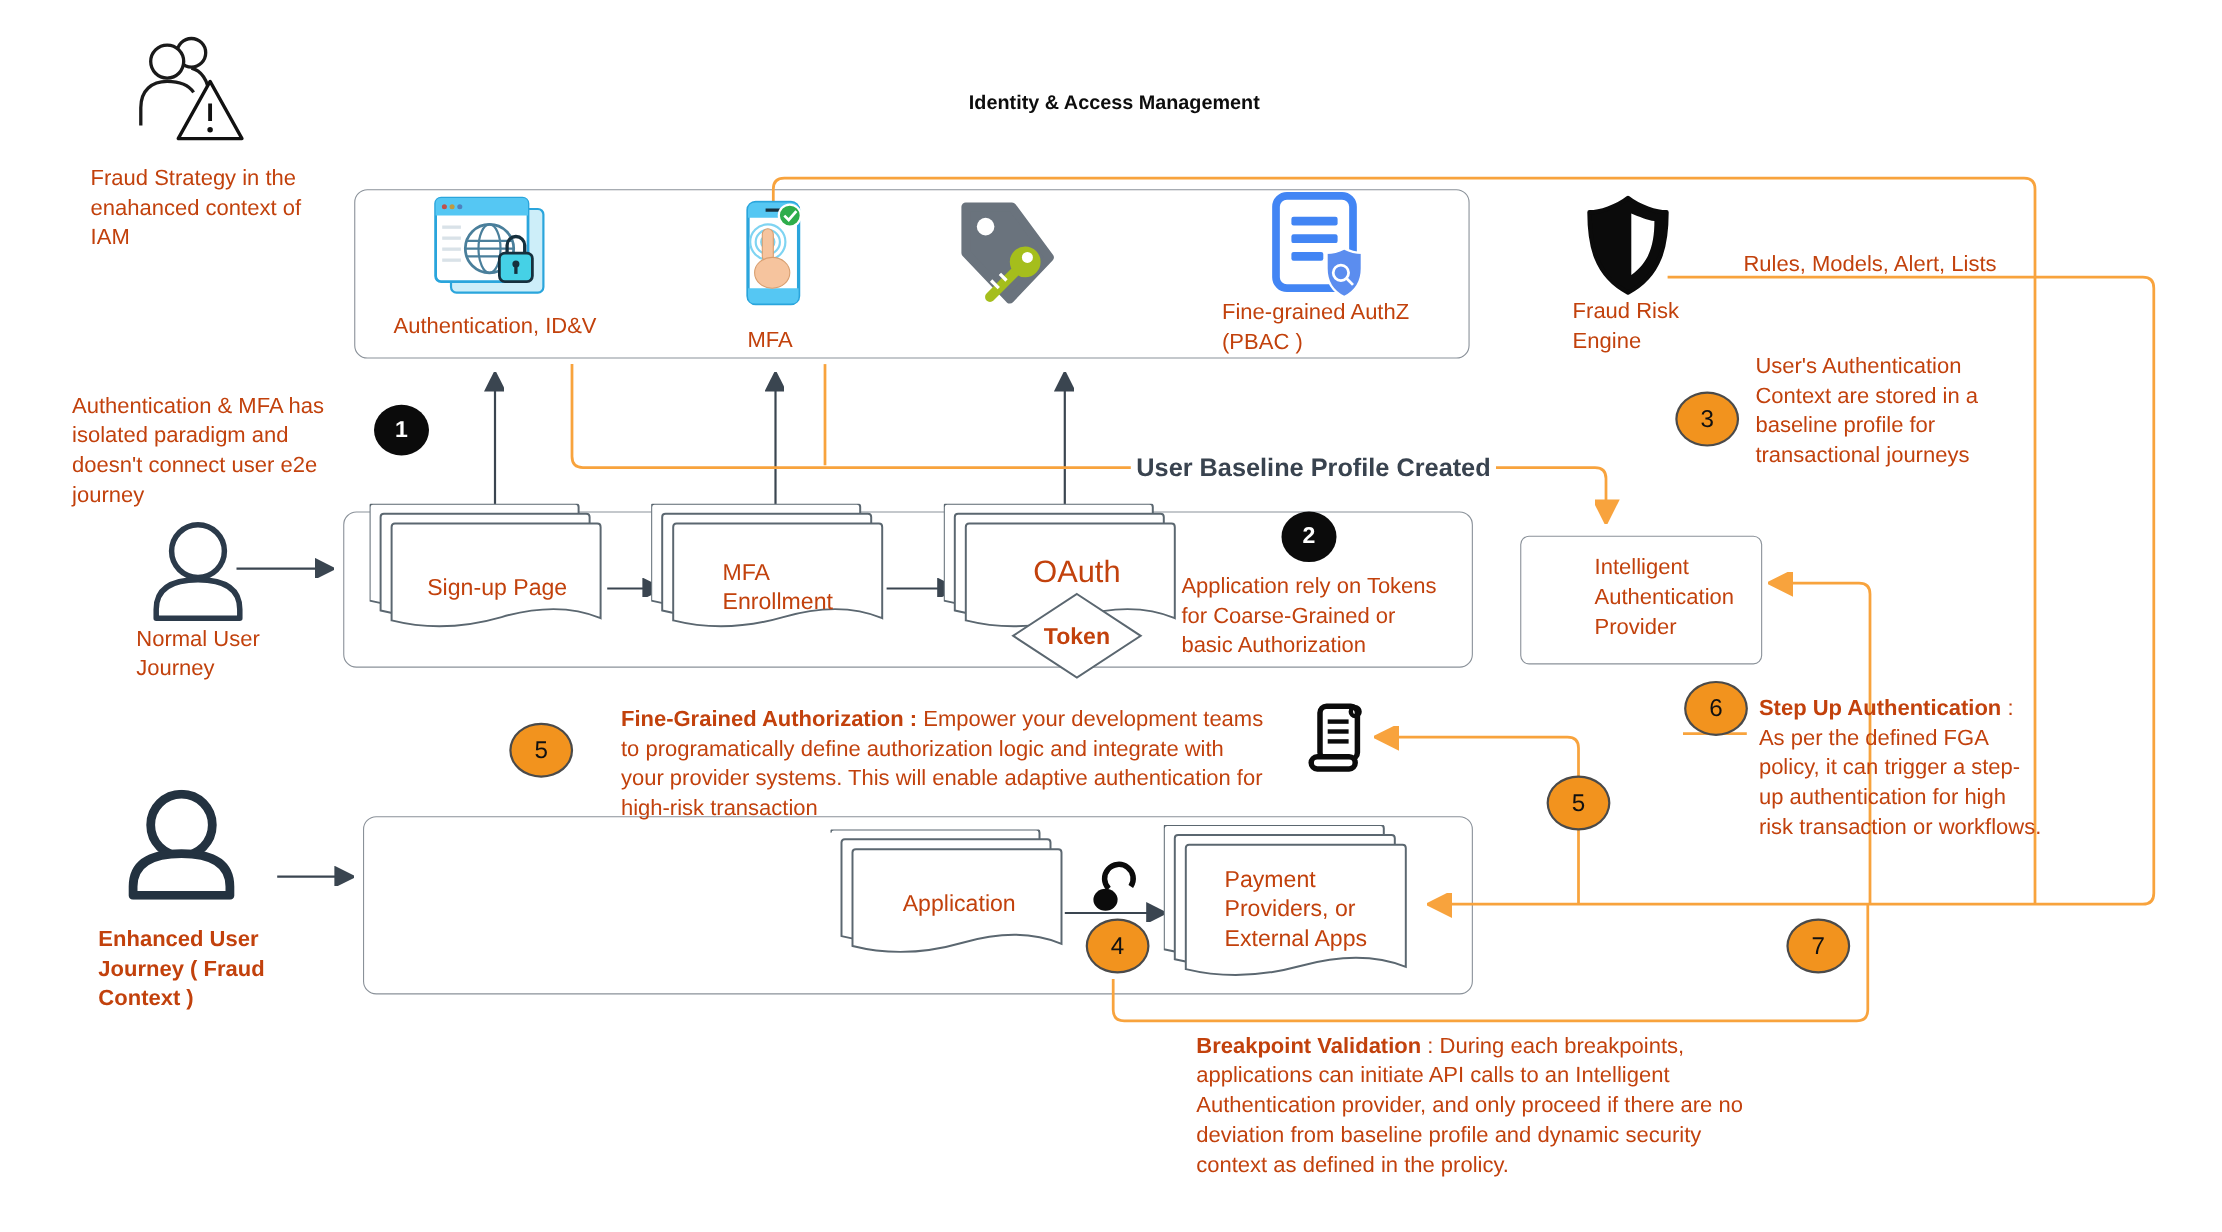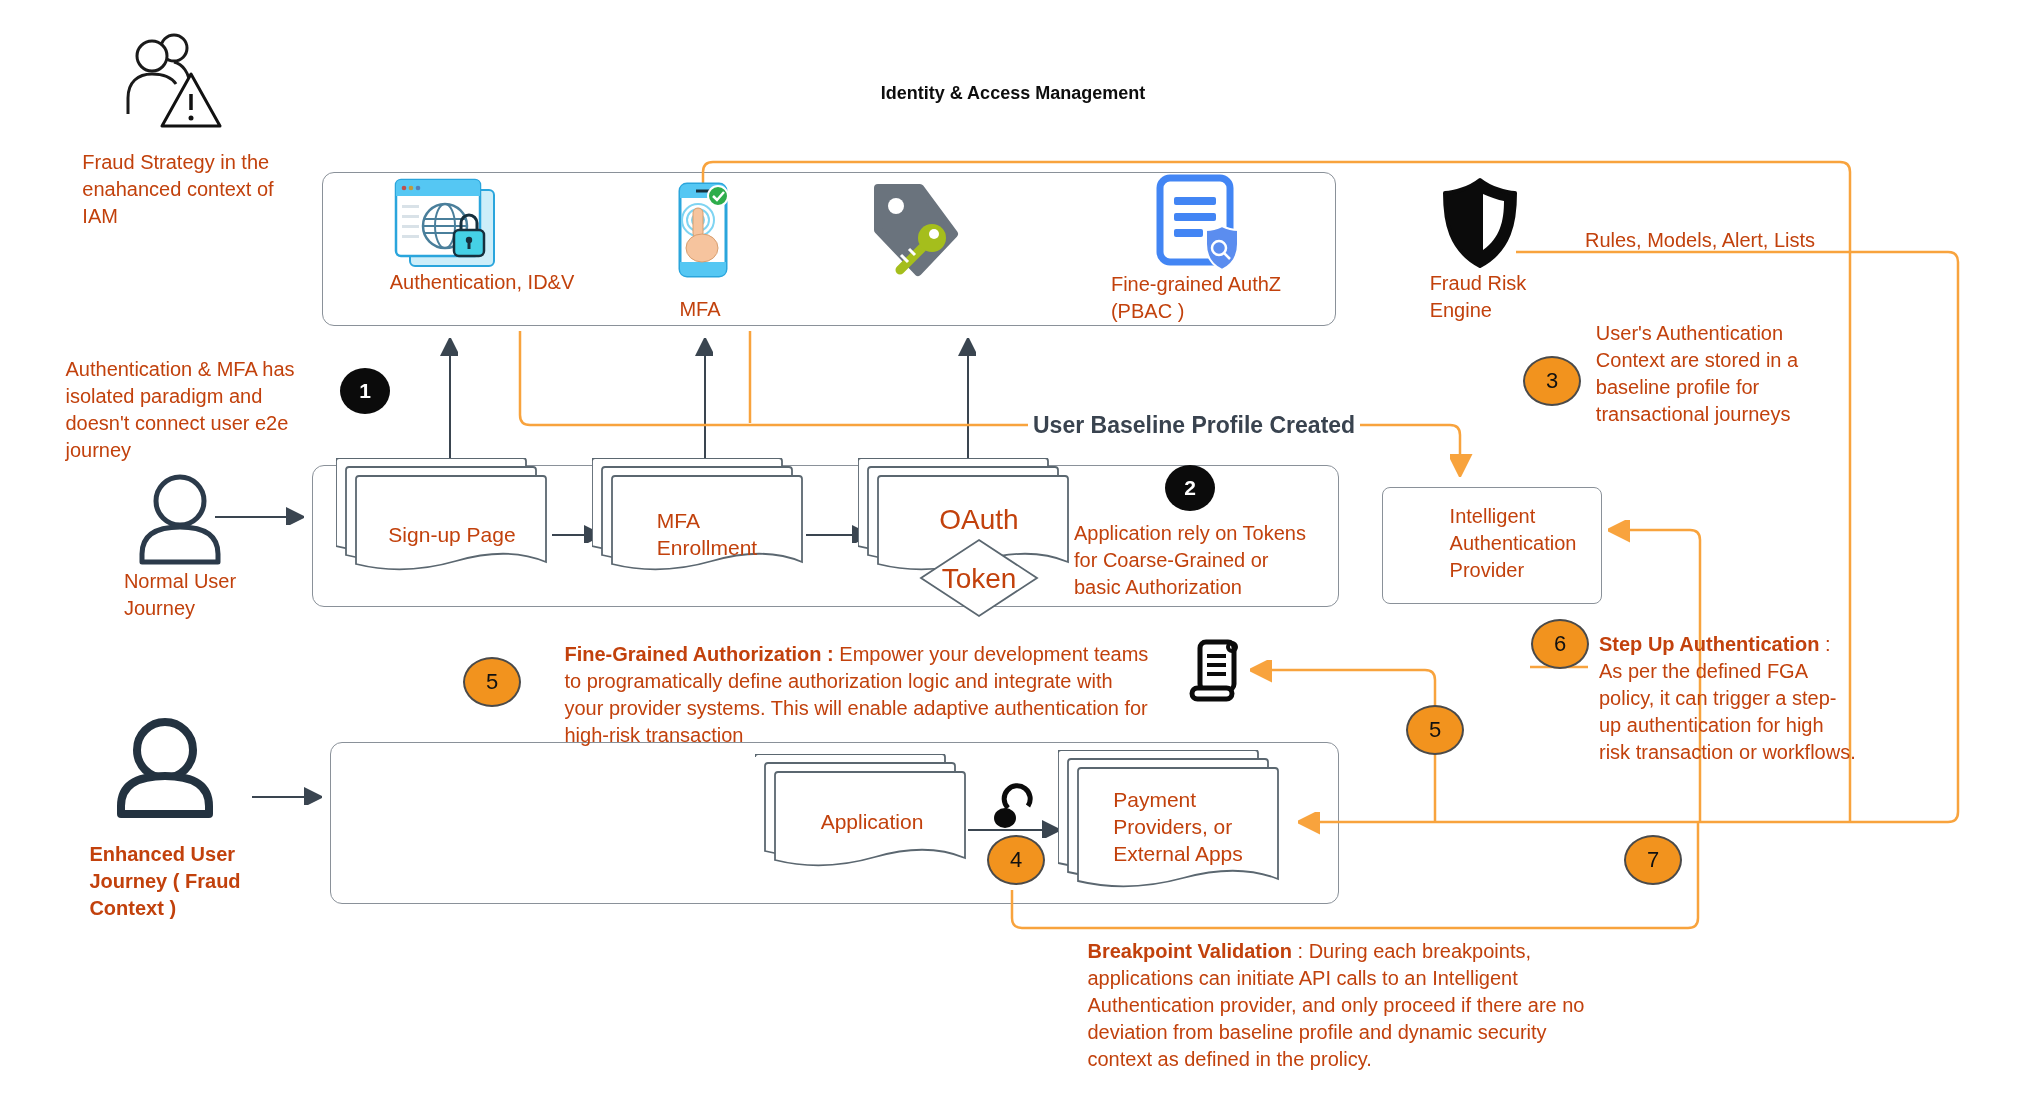--- a/index.html
+++ b/index.html
@@ -92,21 +92,21 @@
         <rect x="12" y="57" width="17" height="3" fill="#D9E2E8"></rect>
       <circle cx="55" cy="48" r="22" fill="#fff" stroke="#4A7F9B" stroke-width="2.5"></circle>
       <ellipse cx="55" cy="48" rx="10" ry="22" fill="none" stroke="#4A7F9B" stroke-width="2"></ellipse>
       <path d="M34,41 H76 M33,48 H77 M34,55 H76" stroke="#4A7F9B" stroke-width="2" fill="none"></path>
       <path d="M71,52 V45 a8,8 0 0 1 16,0 V52" fill="none" stroke="#16303E" stroke-width="3"></path>
       <rect x="64" y="52" width="30" height="26" rx="5" fill="#45D1E6" stroke="#16303E" stroke-width="2.5"></rect>
       <circle cx="79" cy="62" r="3.2" fill="#16303E"></circle>
         <rect x="77.5" y="63" width="3" height="8" fill="#16303E"></rect>
     </svg>
   </div>
-  <div class="lbl" style="left:450px;top:269px;margin-left:32px;">Authentication, ID&amp;V</div>
+  <div class="lbl" style="left:450px;top:284px;">Authentication, ID&amp;V</div>
 
   <div class="icon" style="left:668px;top:182px;">
     <svg width="70" height="100">
       <rect x="12" y="2" width="46" height="92" rx="7" fill="#fff" stroke="#2AA5DC" stroke-width="3"></rect>
       <path d="M12,16 V9 Q12,2 19,2 H51 Q58,2 58,9 V16 Z" fill="#55C7F3"></path>
       <path d="M28,9 H42" stroke="#16303E" stroke-width="3"></path>
       <path d="M12,80 V87 Q12,94 19,94 H51 Q58,94 58,87 V80 Z" fill="#55C7F3"></path>
       <circle cx="30" cy="38" r="6" fill="none" stroke="#7fd4f2" stroke-width="2"></circle>
       <circle cx="30" cy="38" r="11" fill="none" stroke="#7fd4f2" stroke-width="2"></circle>
       <circle cx="30" cy="38" r="16" fill="none" stroke="#7fd4f2" stroke-width="2"></circle>
@@ -195,21 +195,21 @@
     <svg width="235" height="165">
       <g fill="#fff" stroke="#5b6770" stroke-width="1.8">
         <path d="M0,3 Q0,0 3,0 L187,0 Q190,0 190,3 L190,86 Q152,70 100,85 Q48,100 0,88 Z"></path>
         <path transform="translate(10,9)" d="M0,3 Q0,0 3,0 L187,0 Q190,0 190,3 L190,86 Q152,70 100,85 Q48,100 0,88 Z"></path>
         <path transform="translate(20,18)" d="M0,3 Q0,0 3,0 L187,0 Q190,0 190,3 L190,86 Q152,70 100,85 Q48,100 0,88 Z"></path>
         <polygon points="121,82 179,120 121,158 63,120"></polygon>
       </g>
     </svg>
   </div>
   <div class="lbl" style="left:979px;top:492px;font-size:28px;margin-top:14px;">OAuth</div>
-  <div class="lbl" style="left:979px;top:565px;font-size:28px;">Token</div>
+  <div class="lbl" style="left:979px;top:565px;font-size:21px;font-weight:bold;">Token</div>
 
   <div class="badge black" style="left:1165px;top:465px;">2</div>
   <div class="note" style="left:1190px;top:520px;">Application rely on Tokens
 for Coarse-Grained or
 basic Authorization</div>
 
   <div class="lbl" style="left:1491px;top:503px;margin-left:22px;">Intelligent
 Authentication
 Provider</div>
 

